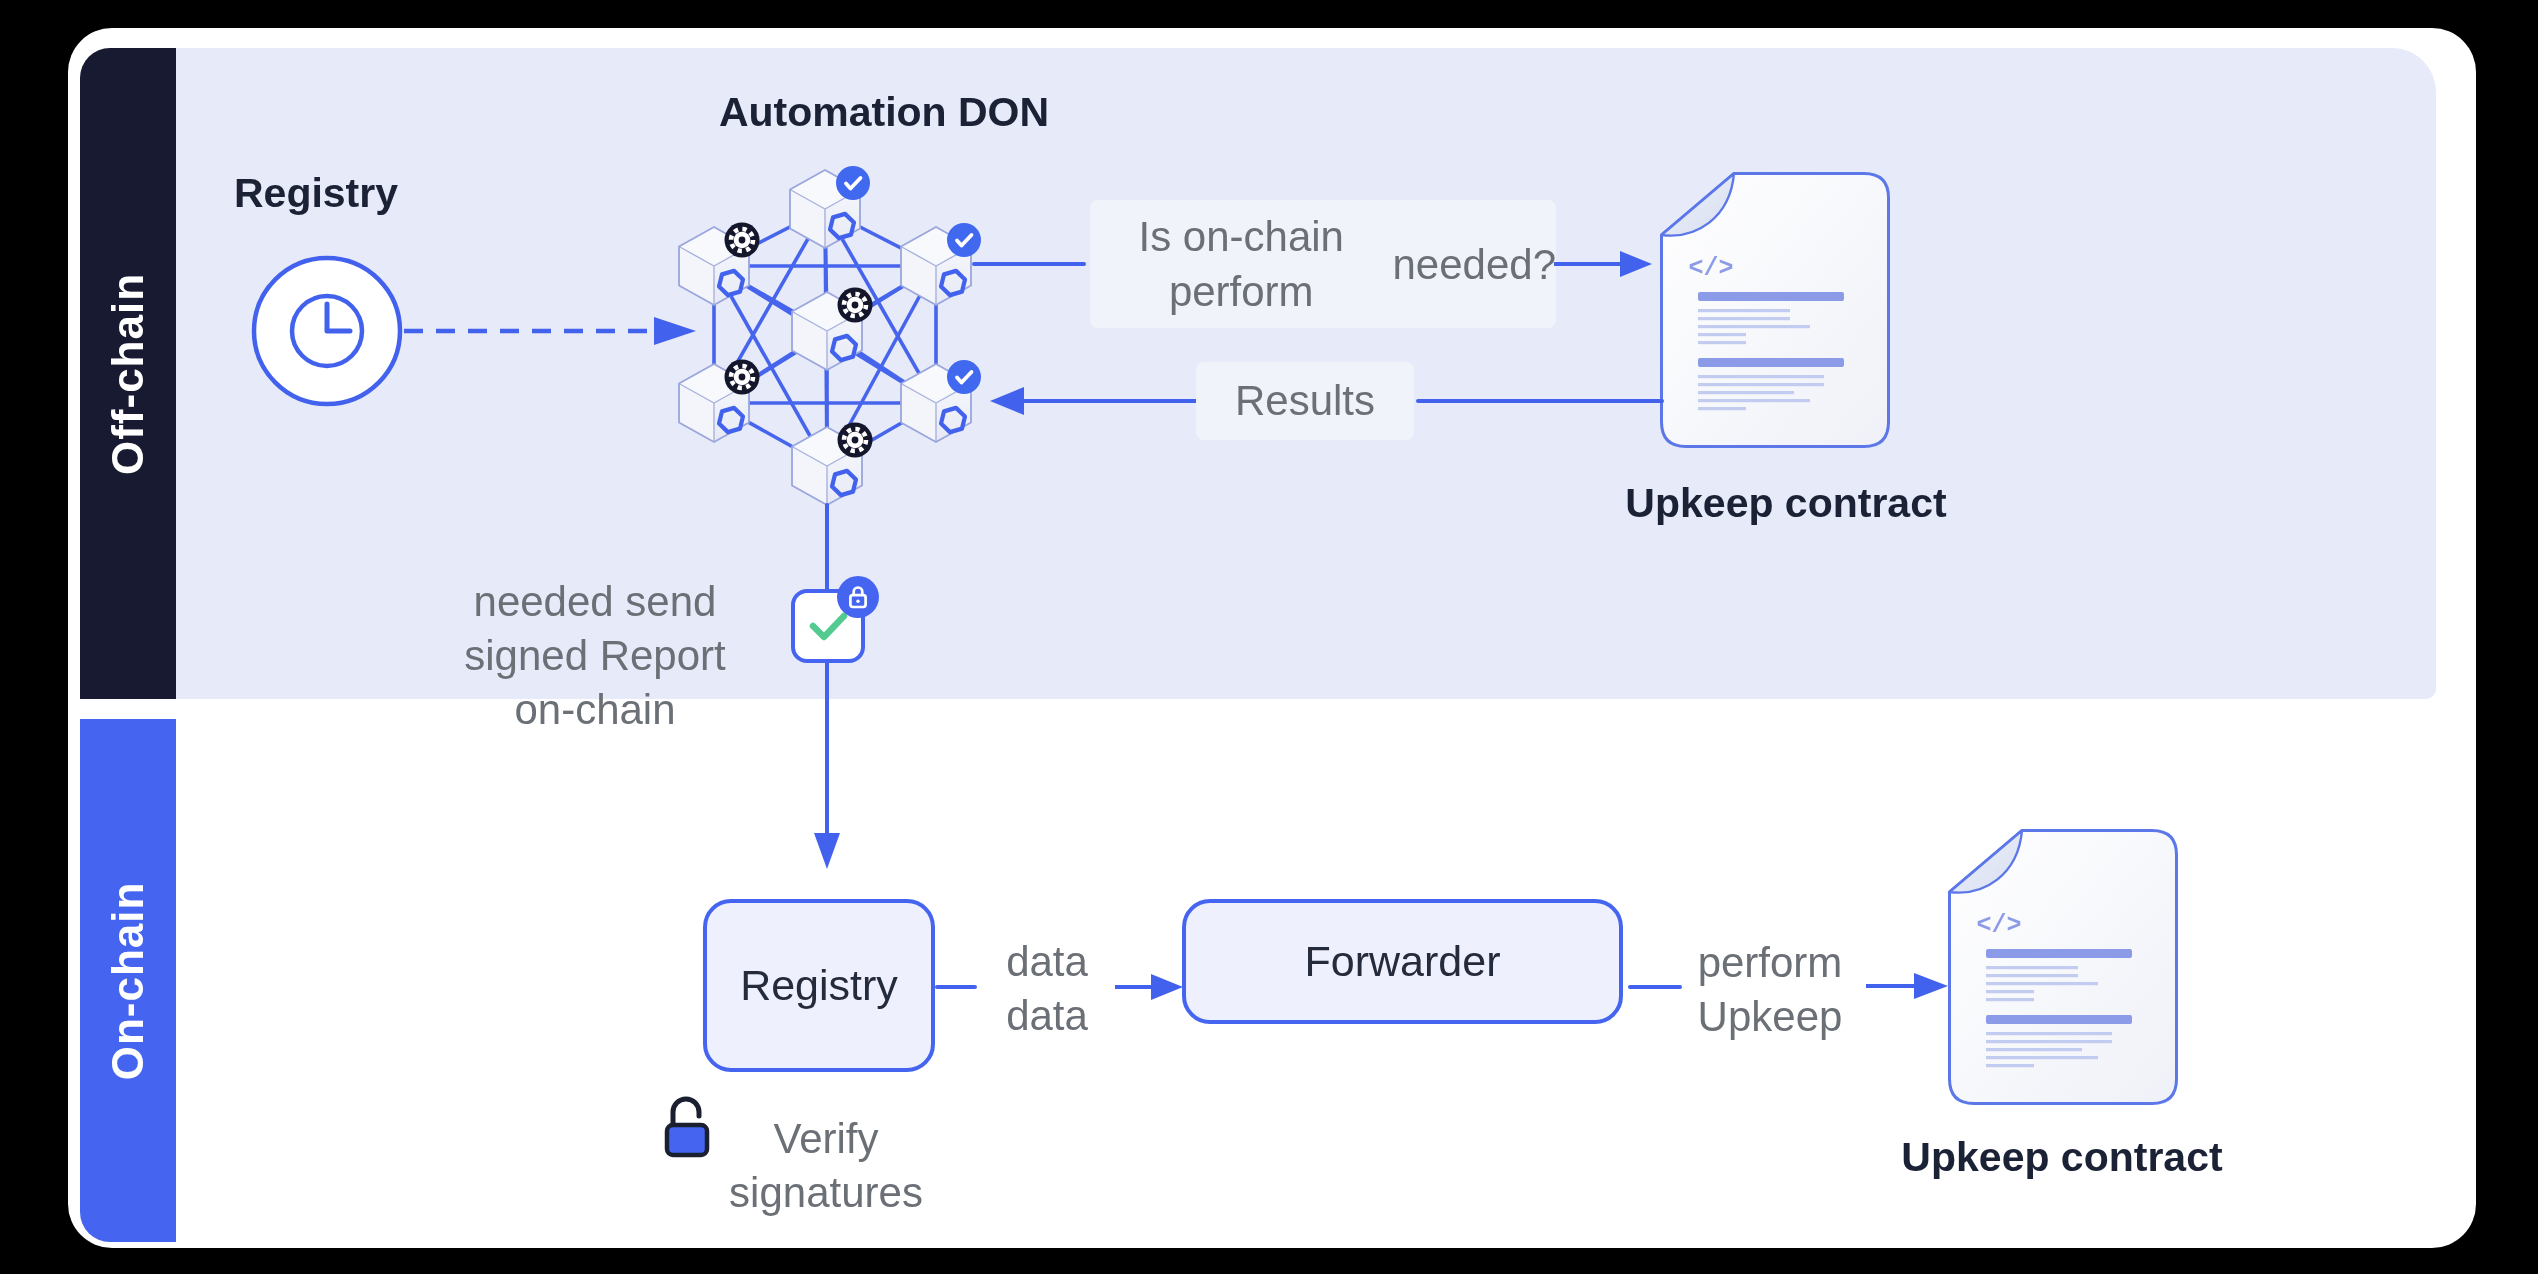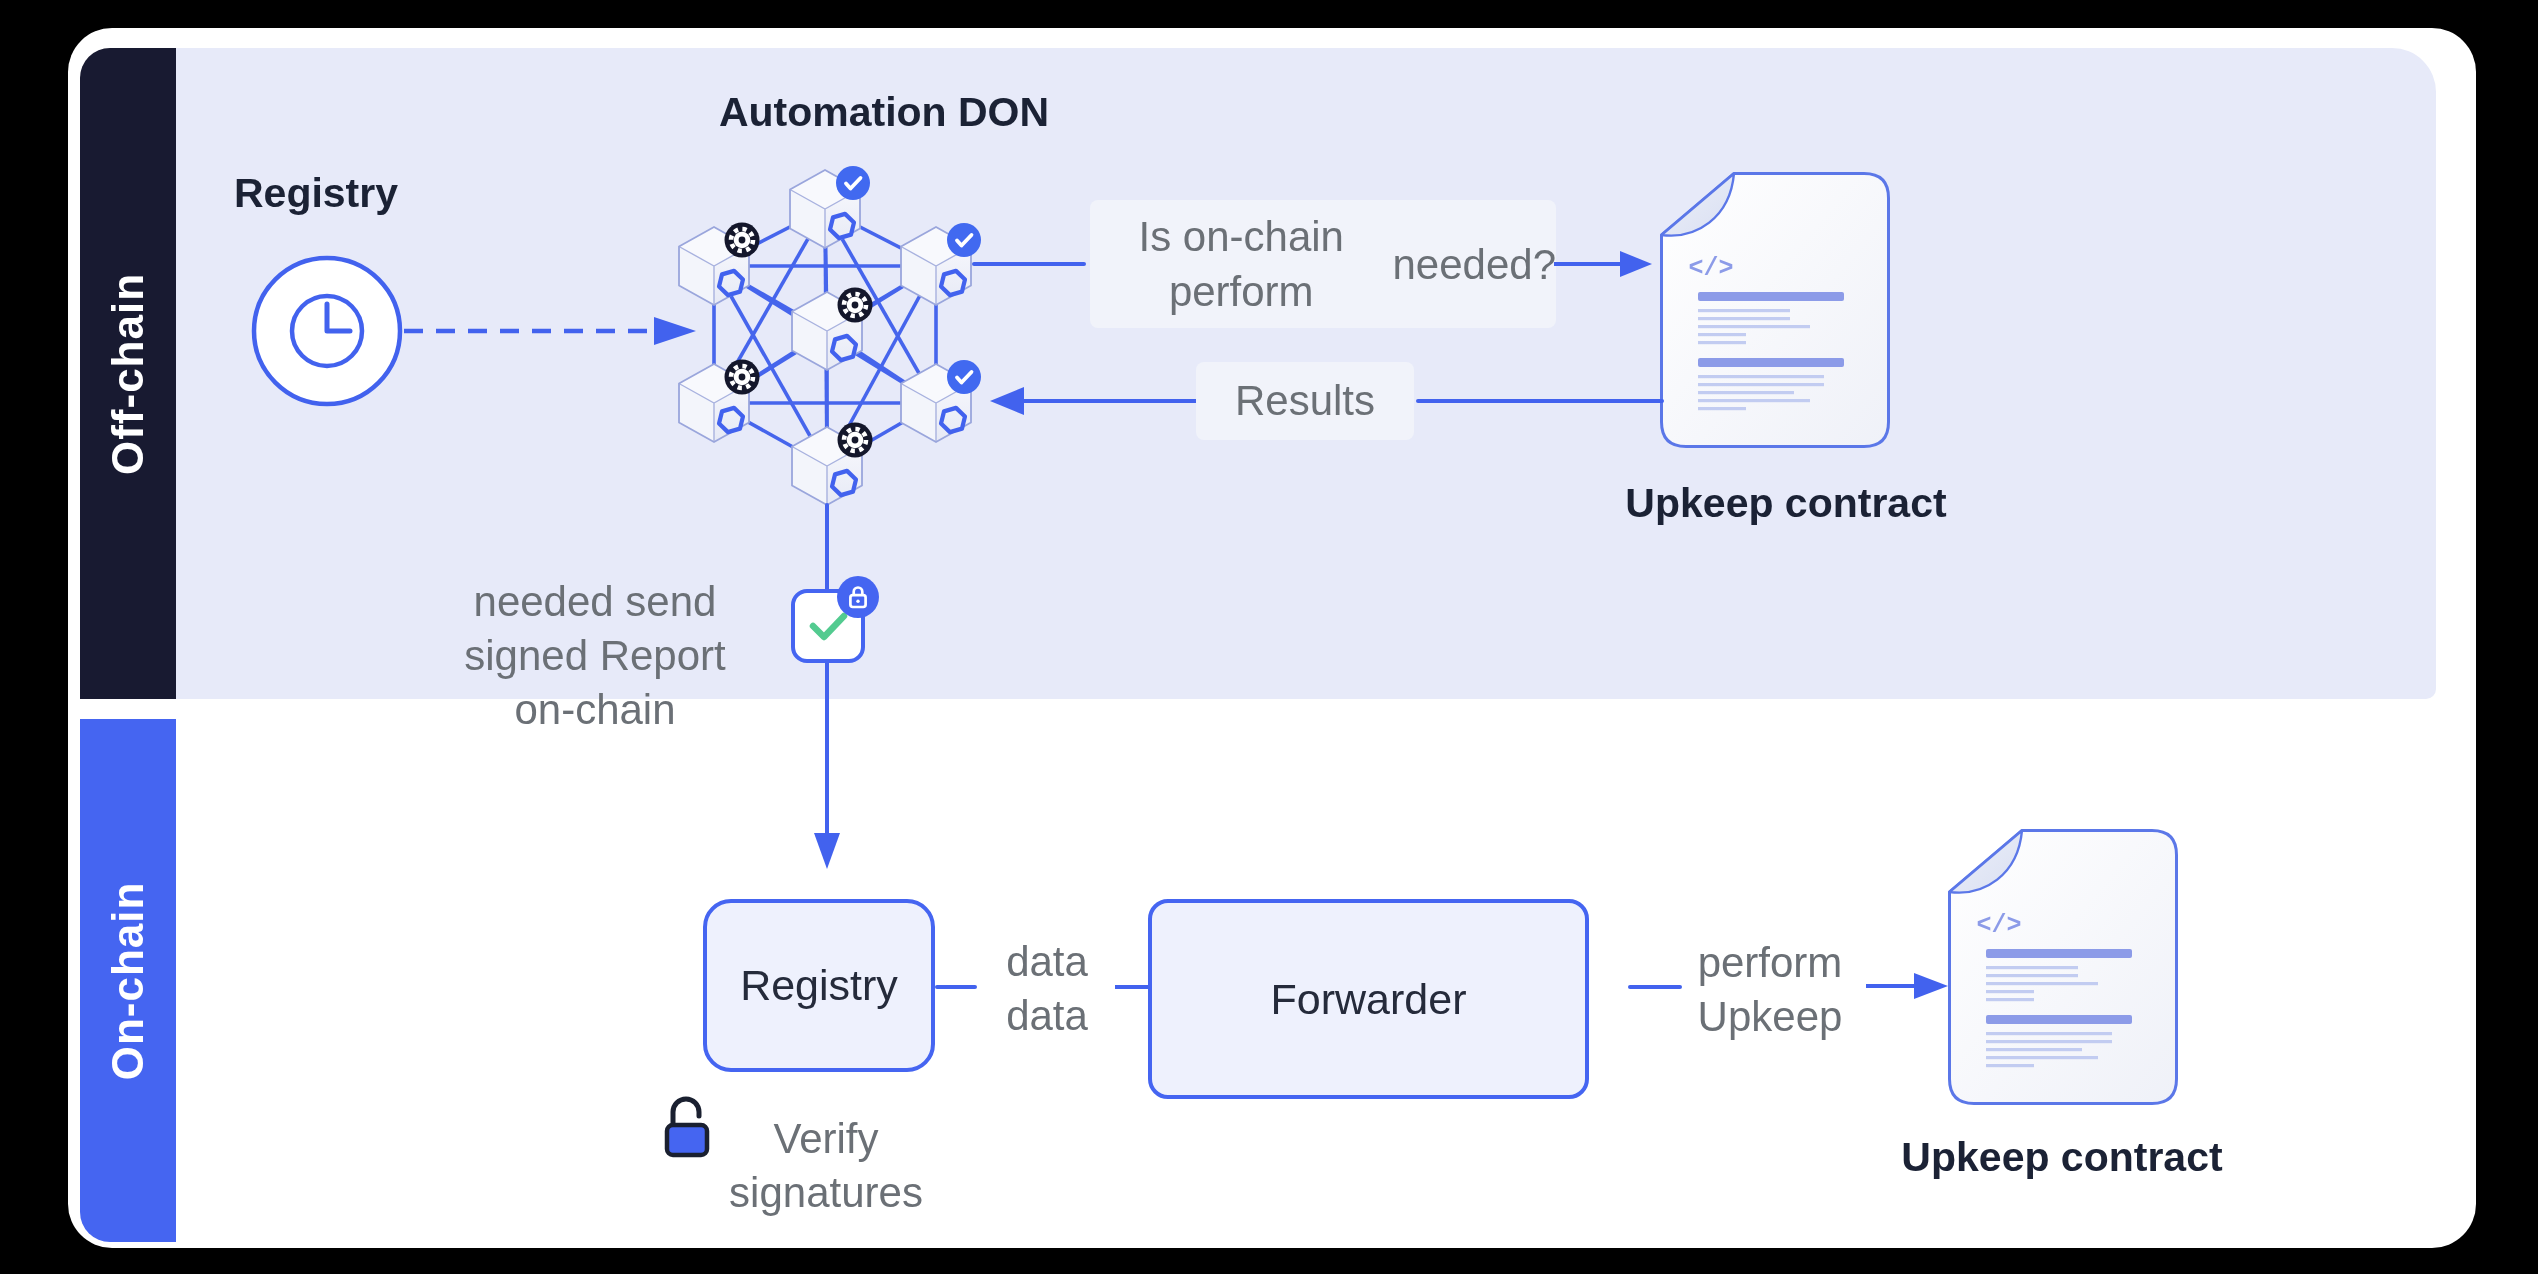--- a/index.html
+++ b/index.html
@@ -222,21 +222,21 @@
 
   <div class="abs gray" style="left:977px;top:935px;width:140px;">
     <span style="display:block">data</span>
     <span style="display:block">data</span>
   </div>
   <svg class="abs" style="left:1113px;top:965px;" width="74" height="44">
     <line x1="2" y1="22" x2="40" y2="22" stroke="#4262EE" stroke-width="4"></line>
     <path d="M38,9 L70,22 L38,35 Z" fill="#4262EE"></path>
   </svg>
 
-  <div class="abs node-box" style="left:1148px;top:899px;width:441px;height:200px;border-radius:20px;">
+  <div class="abs node-box" style="left:1182px;top:899px;width:441px;height:125px;">
     <span class="node-label">Forwarder</span>
   </div>
   <div class="abs bluebar" style="left:1628px;top:985px;width:54px;height:4px;"></div>
 
   <div class="abs gray" style="left:1670px;top:936px;width:200px;">
     <span style="display:block">perform</span>
     <span style="display:block">Upkeep</span>
   </div>
   <svg class="abs" style="left:1864px;top:964px;" width="88" height="44">
     <line x1="2" y1="22" x2="52" y2="22" stroke="#4262EE" stroke-width="4"></line>

